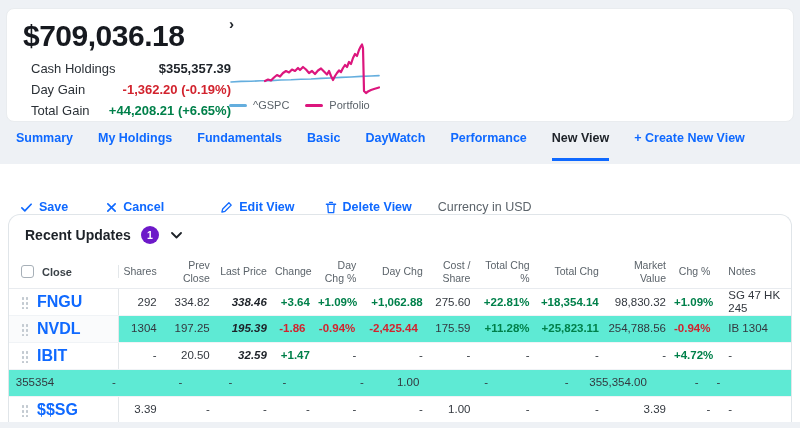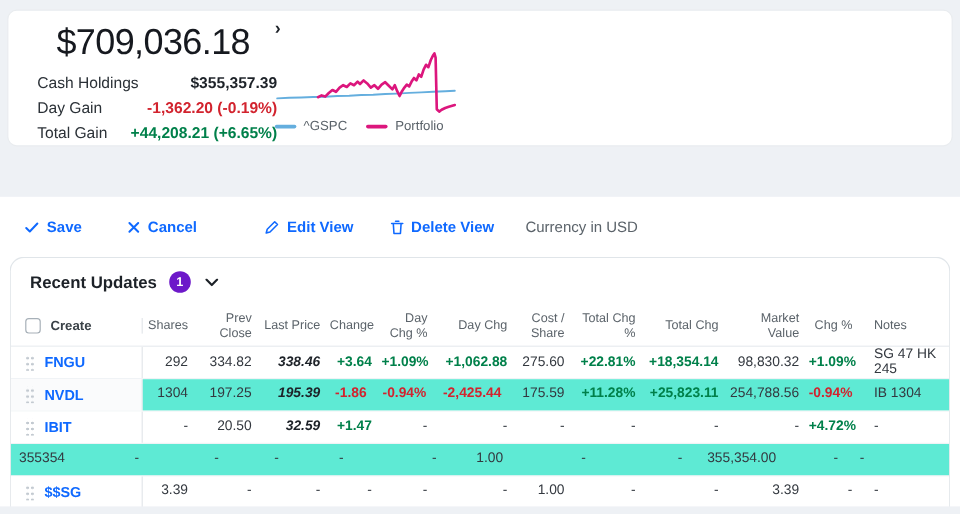--- a/index.html
+++ b/index.html
@@ -2,21 +2,21 @@
 <html><head>
 <meta charset="utf-8">
 <style>
   * { margin:0; padding:0; box-sizing:border-box; }
   html,body { width:800px; height:428px; font-family:"Liberation Sans", sans-serif; background:#ffffff; }
   .stage { position:relative; width:800px; height:428px; overflow:hidden; background:#eef1f5; }
 
   
   .gray-band { position:absolute; top:0; left:0; width:800px; height:164px; background:#eef1f5; }
   .summary-card { position:absolute; top:8px; left:6px; width:788px; height:114px; background:#ffffff; border:1px solid #e9ecef; border-radius:8px; }
-  .big-value { position:absolute; top:10px; left:40px; font-size:30px; font-weight:normal; color:#16191f; letter-spacing:-0.5px; }
+  .big-value { position:absolute; top:10px; left:16px; font-size:30px; font-weight:bold; color:#16191f; letter-spacing:-0.5px; }
   .stats { position:absolute; top:52px; left:24px; width:200px; }
   .stat-row { display:flex; justify-content:space-between; align-items:baseline; height:21px; font-size:13px; }
   .stat-label { color:#2b3137; }
   .stat-value { font-weight:bold; color:#1d2228; }
   .stat-value.negative { color:#d2232e; }
   .stat-value.positive { color:#00804a; }
 
   .chart-area { position:absolute; top:10px; left:222px; width:168px; height:100px; }
   .chart-title { font-size:13px; font-weight:bold; color:#1d2228; display:flex; align-items:center; gap:5px; cursor:pointer; }
   .chart-title .chev { font-size:15px; font-weight:bold; line-height:10px; color:#1d2228; }
@@ -27,41 +27,41 @@
 
   
   .tabs-row { position:absolute; left:16px; top:131px; height:33px; display:flex; gap:25px; align-items:flex-start; }
   .tab { font-size:12.5px; font-weight:600; color:#0f69ff; padding-bottom:13px; cursor:pointer; white-space:nowrap; }
   .tab.active { color:#1d2228; font-weight:bold; border-bottom:3px solid #0f69ff; }
 
   
   .white-band { position:absolute; top:164px; left:0; width:800px; height:264px; background:#ffffff; }
 
   
-  .action-row { position:absolute; top:164px; left:0; width:800px; height:50px; display:flex; align-items:center; }
+  .action-row { position:absolute; top:164px; left:0; width:800px; height:50px; display:flex; align-items:flex-end; }
   .action-btn { display:flex; align-items:center; gap:6px; font-size:12.5px; font-weight:600; color:#0f69ff; cursor:pointer; white-space:nowrap; }
   .action-btn svg { display:block; }
   .currency-label { font-size:12.5px; color:#5b636a; }
 
   
   .main-card { position:absolute; top:214px; left:8px; width:784px; height:209px; background:#ffffff; border:1px solid #e0e5e9; border-bottom:none; border-radius:12px 12px 0 0; overflow:hidden; }
   .panel-header { height:40px; display:flex; align-items:center; padding-left:16px; gap:10px; }
   .panel-title { font-size:14px; font-weight:bold; color:#1d2228; }
   .badge { width:18px; height:18px; border-radius:50%; background:#6d19c9; color:#fff; font-size:10.5px; font-weight:bold; display:flex; align-items:center; justify-content:center; }
   .panel-chevron { cursor:pointer; display:flex; align-items:center; padding:2px; }
 
   
   .thead { height:34px; display:flex; align-items:center; border-bottom:1px solid #e8ebef; font-size:10.5px; color:#5b636a; }
   .row { height:27px; display:flex; align-items:stretch; border-bottom:1px solid #f0f3f6; font-size:11.5px; color:#33383f; }
   .sym-cell { width:110px; min-width:110px; display:flex; align-items:center; padding-left:12px; gap:8px; background:#ffffff; border-right:1px solid #e3e7ea; }
   .row.striped .rgrid { background:#5eead4; }
   .row.striped .sym-cell { background:#fafbfc; }
   .checkbox { width:13px; height:13px; border:1.5px solid #a7b0b8; border-radius:3px; background:#fff; display:inline-block; cursor:pointer; }
   .grip { width:8px; height:14px; background-image:radial-gradient(circle, #c3cad1 1.1px, transparent 1.3px); background-size:4px 5px; background-position:0 1px; }
-  .sym-link { font-size:12px; font-weight:bold; color:#0f69ff; cursor:pointer; }
+  .sym-link { font-size:16px; font-weight:bold; color:#0f69ff; cursor:pointer; }
   .rgrid { flex:1; display:grid; grid-template-columns:6.8% 7.9% 8.5% 6.4% 6.9% 9.9% 7.1% 8.8% 10.3% 10.0% 6.6% 10.8%; align-items:center; }
   .rgrid .c { text-align:right; padding-right:8px; line-height:1.15; }
   .rgrid .c:last-child { text-align:left; padding-left:10px; padding-right:2px; }
   .c.pos { color:#00804a; font-weight:600; }
   .c.neg { color:#d2232e; font-weight:700;text-align:center; }
   .c.bold { color:#1d2228; font-weight:bold;font-style:italic; }
   .thead .c { font-weight:normal; }
   .thead .sym-cell { border-right:1px solid #e3e7ea; }
   .col-label { font-size:11px; color:#3b4248; font-weight:600; }
 
@@ -105,20 +105,30 @@
             <span>^GSPC</span>
           </div>
           <div class="legend-item">
             <span class="legend-swatch" style="background: rgb(220, 22, 125);"></span>
             <span>Portfolio</span>
           </div>
         </div>
     </div>
   </div>
 
+  <div class="tabs-row" id="tabs">
+      <div class="tab">Summary</div>
+      <div class="tab">My Holdings</div>
+      <div class="tab">Fundamentals</div>
+      <div class="tab">Basic</div>
+      <div class="tab">DayWatch</div>
+      <div class="tab">Performance</div>
+      <div class="tab active">New View</div>
+      <div class="tab">+ Create New View</div>
+    </div>
 
   <div class="white-band"></div>
 
   <div class="action-row" id="toolbar">
       <div class="action-btn" style="margin-left: 20px;">
         <span>
           <svg width="13" height="13" viewBox="0 0 14 14">
             <path d="M2 7.5l3.2 3.2L12 3.5" fill="none" stroke="#0f69ff" stroke-width="1.8" stroke-linecap="round" stroke-linejoin="round"></path>
           </svg>
         </span>
@@ -158,21 +168,21 @@
       <span class="panel-chevron">
         <svg width="11" height="7" viewBox="0 0 11 7">
             <path d="M1 1l4.5 4.5L10 1" fill="none" stroke="#1d2228" stroke-width="1.8" stroke-linecap="round" stroke-linejoin="round"></path>
           </svg>
       </span>
     </div>
 
     <div class="thead">
       <div class="sym-cell">
         <span class="checkbox"></span>
-        <span class="col-label" id="sym-col-label">Create</span>
+        <span class="col-label" id="sym-col-label">Close</span>
       </div>
       <div class="rgrid" id="head-grid">
           <div class="c">Shares</div>
           <div class="c">Prev Close</div>
           <div class="c">Last Price</div>
           <div class="c">Change</div>
           <div class="c">Day Chg %</div>
           <div class="c">Day Chg</div>
           <div class="c">Cost / Share</div>
           <div class="c">Total Chg %</div>

